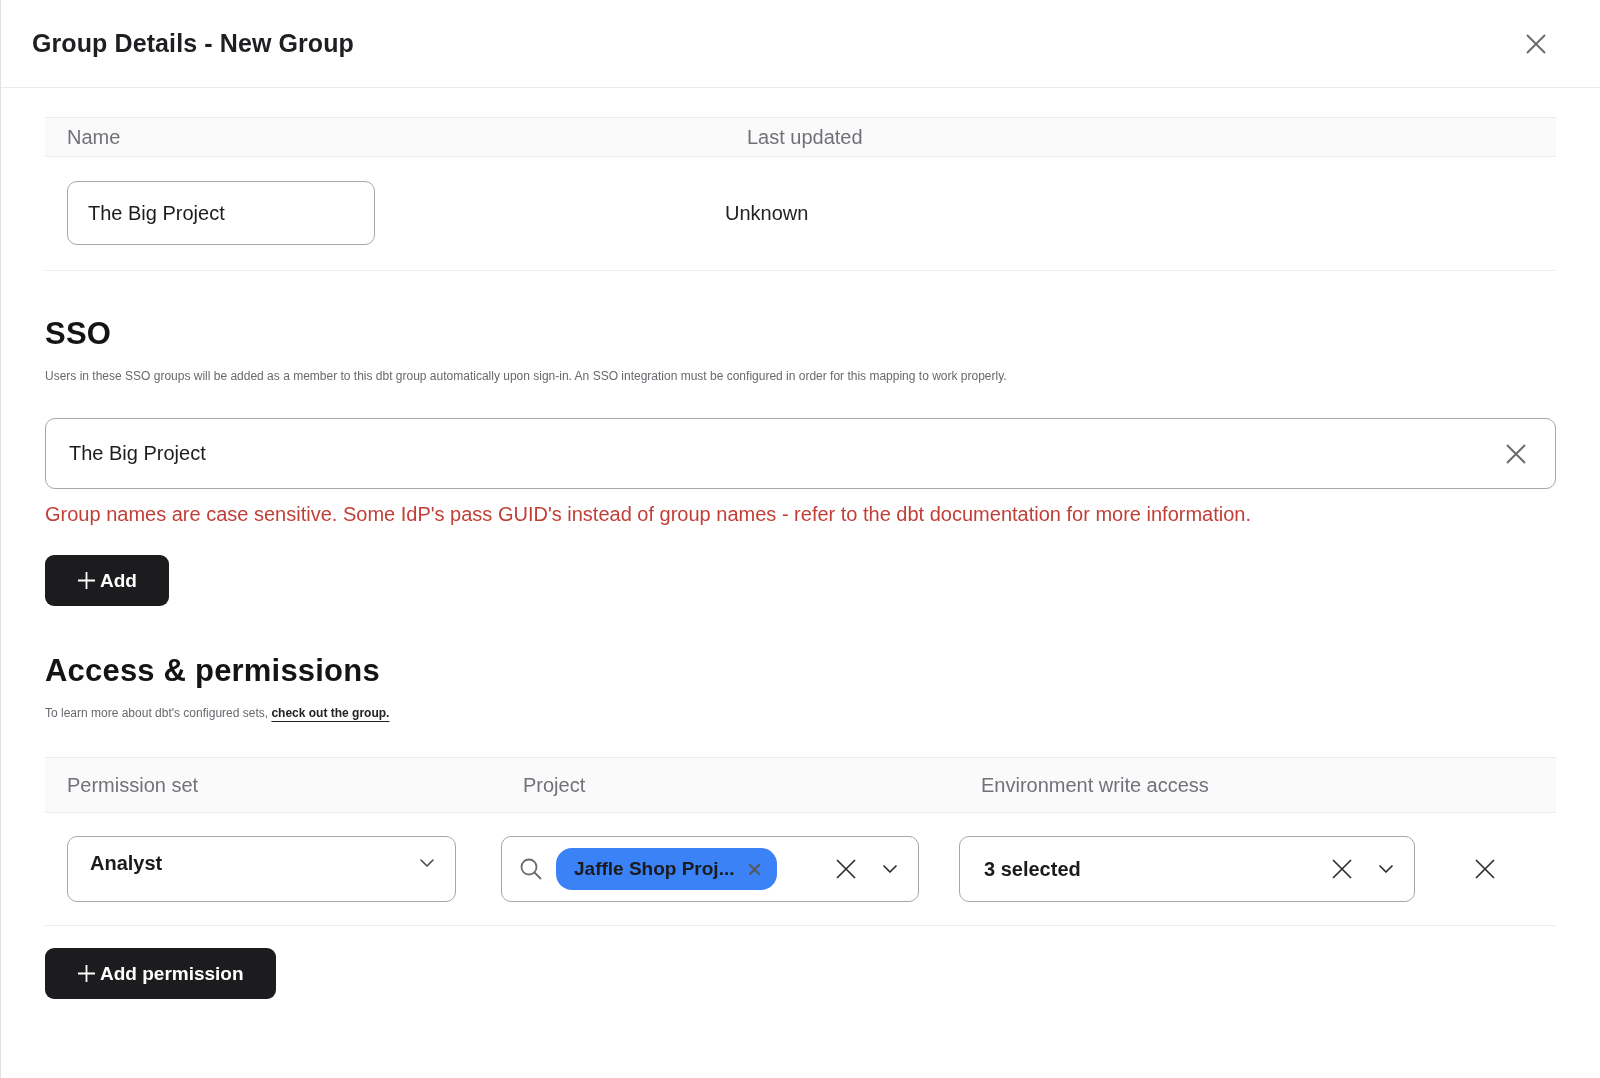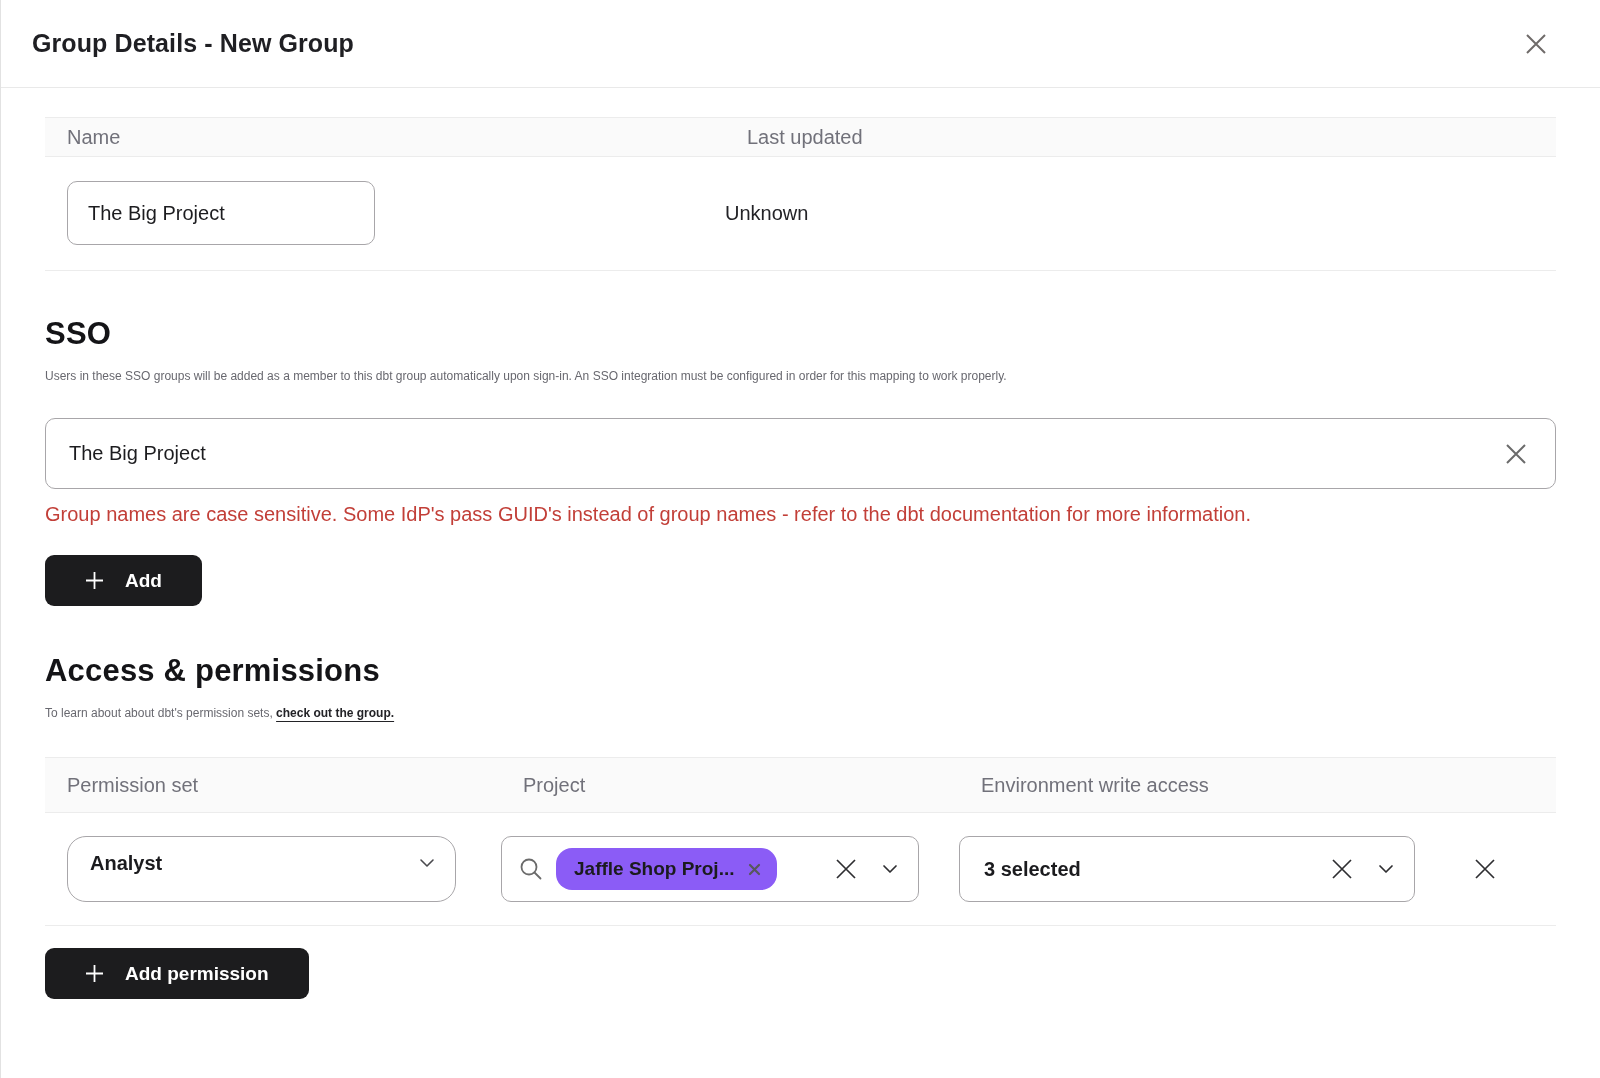--- a/index.html
+++ b/index.html
@@ -120,27 +120,27 @@
     margin-top: 14px;
     font-size: 20px;
     color: #c23f38;
   }
 
   
   .btn-dark {
     margin-top: 29px;
     display: inline-flex;
     align-items: center;
-    gap: 21px;
+    gap: 4px;
     background: #1c1c1e;
     color: #ffffff;
     border: none;
     border-radius: 9px;
     height: 51px;
-    padding: 0 40px;
+    padding: 0 32px;
     font-family: inherit;
     font-size: 19px;
     font-weight: 600;
     cursor: pointer;
   }
 
   
   .ap-section { margin-top: 47px; }
   .docs-link {
     color: #232327;
@@ -161,30 +161,30 @@
     background: #fff;
     display: flex;
     align-items: center;
     cursor: pointer;
   }
   .select-label {
     font-size: 20px;
     font-weight: 600;
     color: #1b1b1e;
   }
-  .select-permission { margin-left: 22px; width: 389px; padding: 0 20px 12px 22px; border-radius: 19px; }
+  .select-permission { margin-left: 22px; width: 389px; padding: 0 20px 12px 22px; }
   .select-project    { width: 418px; padding: 0 20px 0 16px; gap: 12px; }
   .select-env        { width: 456px; padding: 0 20px 0 24px; }
   .select-right { margin-left: auto; display: flex; align-items: center; gap: 24px; }
 
   .tag {
     display: inline-flex;
     align-items: center;
     gap: 14px;
-    background: #8b5cf6;
+    background: #3b82f6;
     border-radius: 16px;
     height: 42px;
     padding: 0 16px 0 18px;
     text-align: center;
   }
   .tag-label { font-size: 19px; font-weight: 600; color: #1b1b1e; white-space: nowrap; }
 
   .env-cell { display: flex; align-items: center; }
   .row-delete { margin-left: 57px; }
 
@@ -238,21 +238,21 @@
           <path d="M9.5 1 V18 M1 9.5 H18" stroke="#ffffff" stroke-width="1.8" fill="none"></path>
         </svg>
       </span>
       <span>Add</span>
     </button>
   </div>
 
   <div class="ap-section">
     <h2 class="section-heading">Access &amp; permissions</h2>
     <p class="section-desc">
-      <span>To learn about about dbt's permission sets, </span><span class="docs-link">check out the group.</span>
+      <span>To learn more about dbt's configured sets, </span><span class="docs-link">check out the group.</span>
     </p>
 
     <div class="perm-table">
       <div class="tbl-head">
         <div class="th">Permission set</div>
         <div class="th">Project</div>
         <div class="th">Environment write access</div>
       </div>
 
       <div class="tbl-row">

